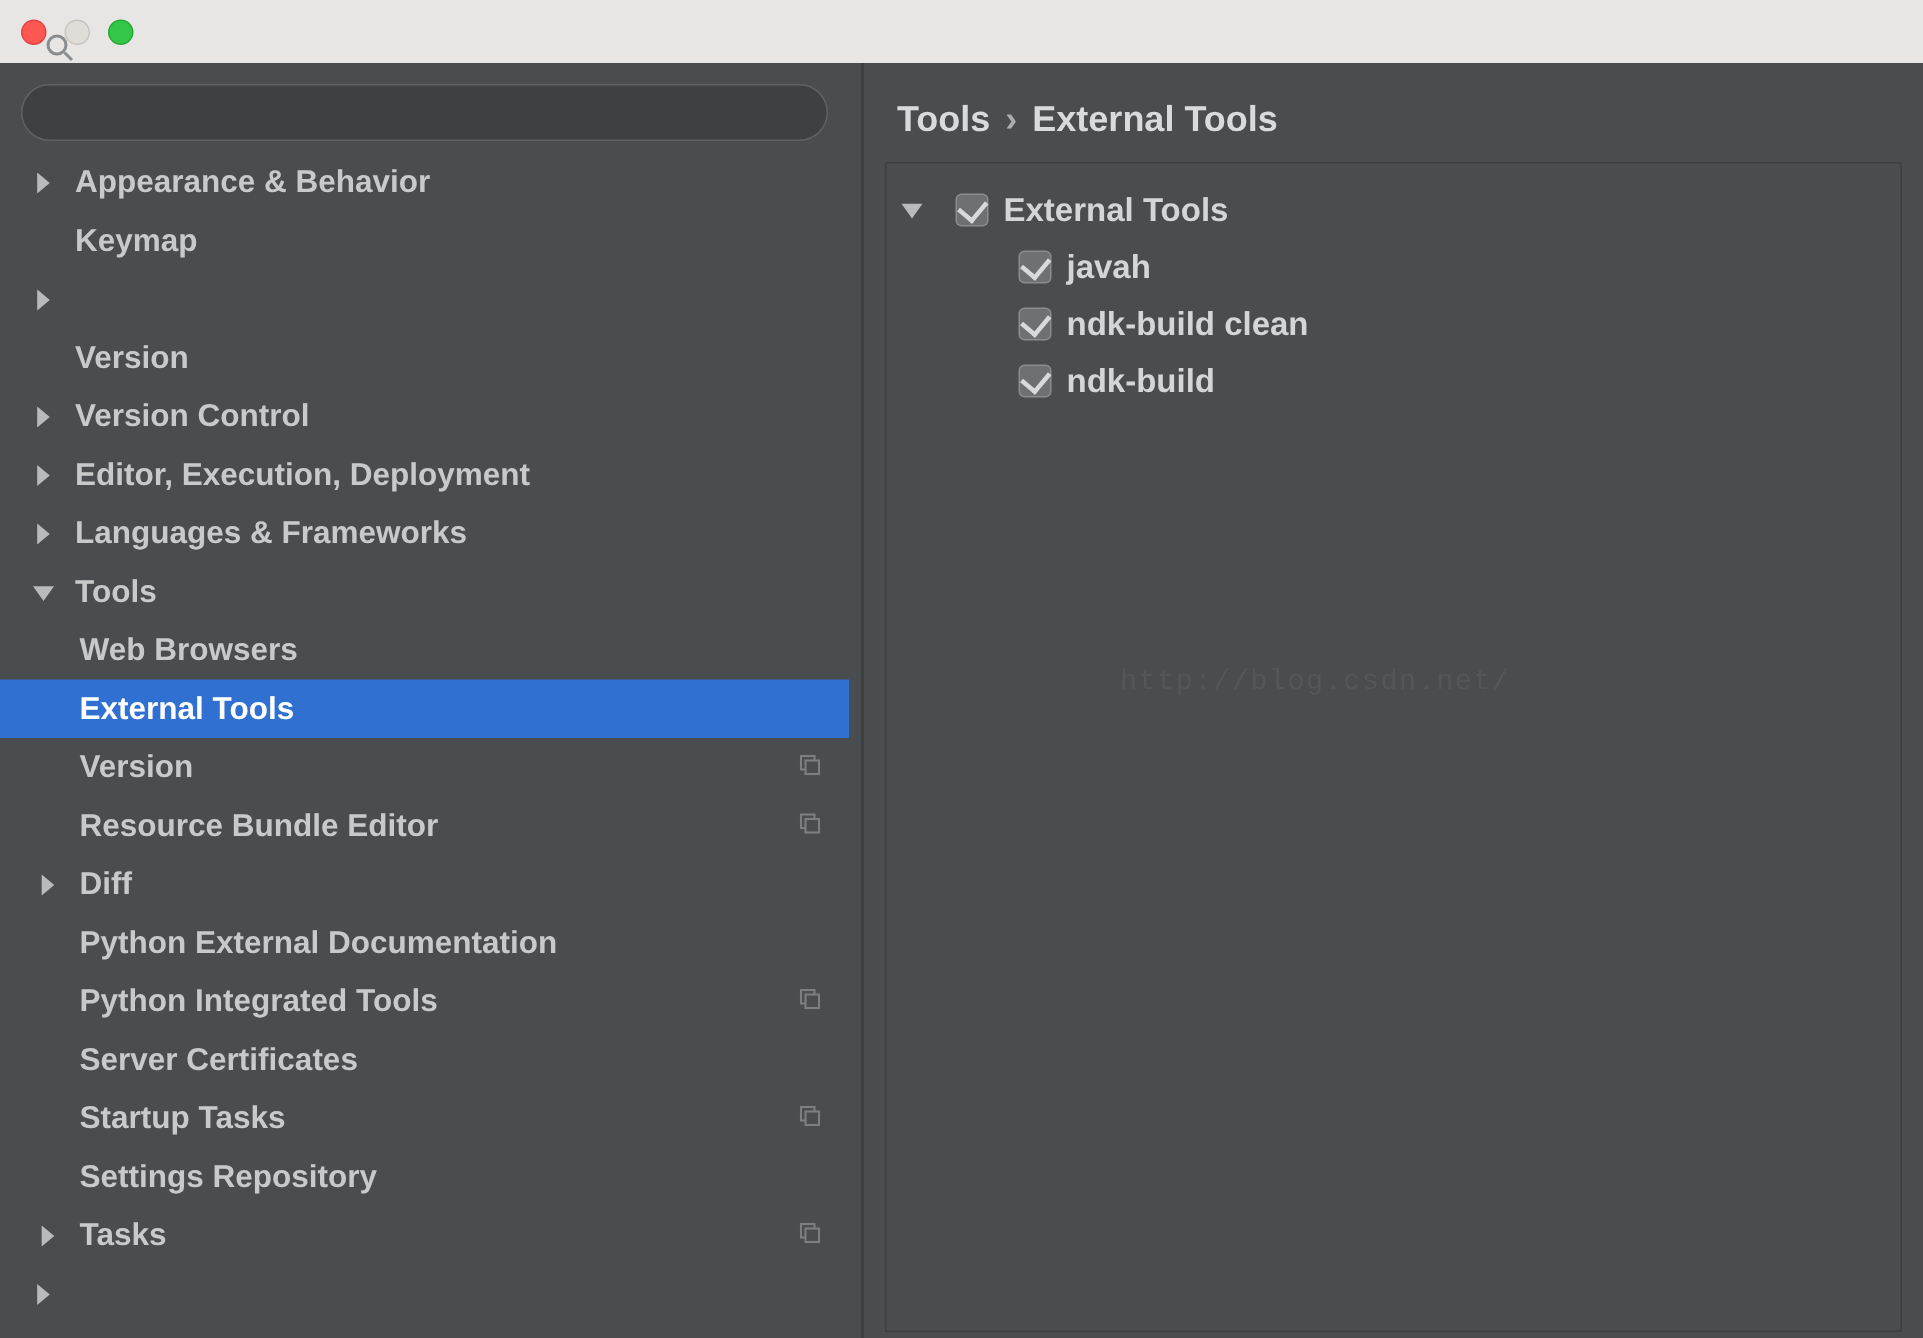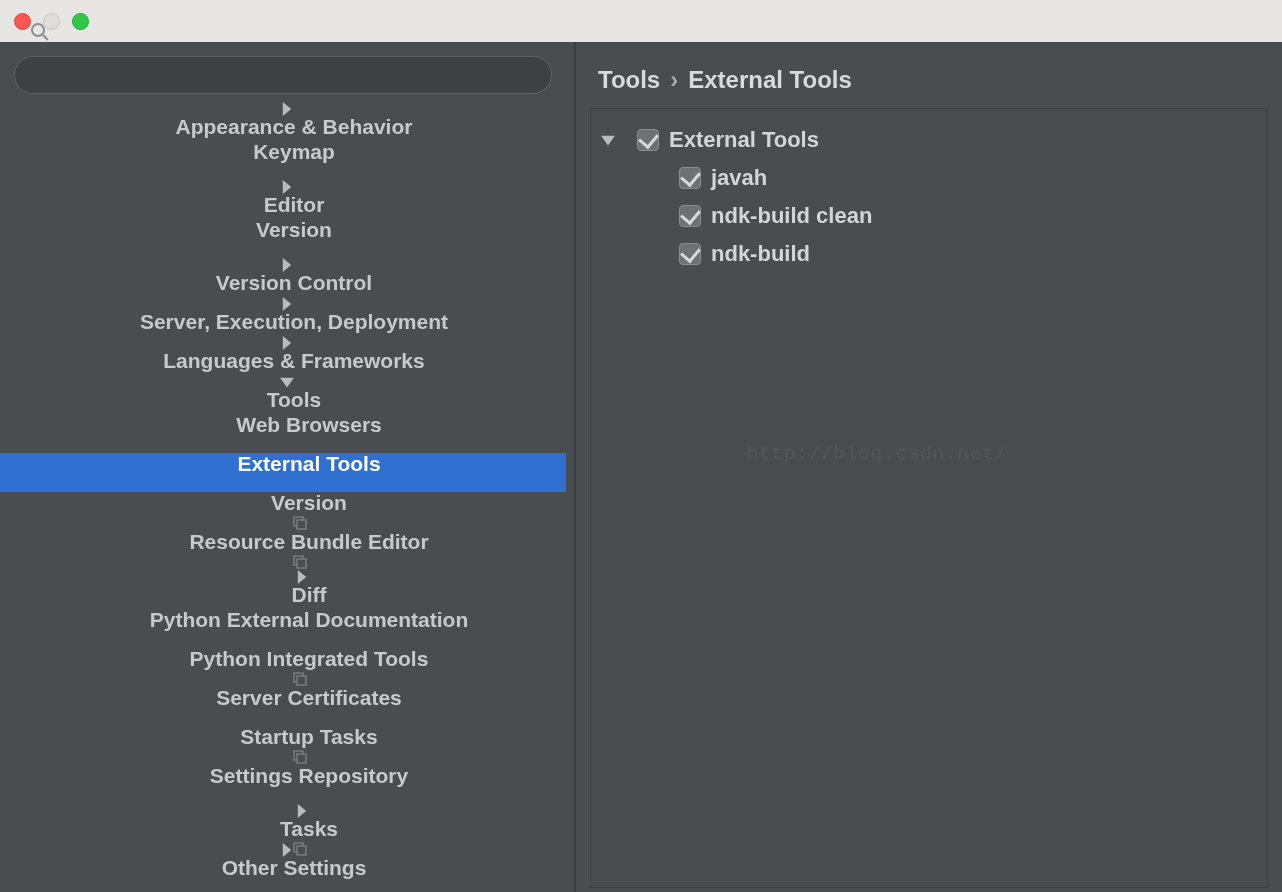--- a/index.html
+++ b/index.html
@@ -61,33 +61,32 @@
   font-size: 21px;
   font-weight: 600;
   line-height: 1;
 }
 .tree li {
   display: flex;
   align-items: center;
   height: 39px;
   padding-left: 22px;
   cursor: default;
-  flex-direction: column;
 }
 .tree li .arrow {
   width: 28px;
   display: inline-flex;
   justify-content: flex-start;
 }
 .tree li .label { flex: 1; }
 .tree li .copy-icon {
   margin-right: 18px;
   color: #7c7f81;
 }
-.tree li.indent-1 { padding-left: 52px; }
+.tree li.indent-1 { padding-left: 25px; }
 .tree li.indent-1 .arrow,
 .tree li.indent-2 .arrow { width: 28px; }
 .tree li.no-arrow .arrow { visibility: hidden; }
 .tree li.selected {
   background: #2f70d0;
   color: #ffffff;
 }
 .tree li.selected .label { color: #ffffff; }
 .arrow svg { display:block; }
 
@@ -189,41 +188,40 @@
         <li class="no-arrow ">
           <span class="arrow"></span>
           <span class="label">Keymap</span>
         </li>
         <li class="">
           <span class="arrow">
             <svg width="14" height="14" viewBox="0 0 10 10">
               <path d="M2 0 L8 5 L2 10 Z" fill="#b9babb"></path>
             </svg>
           </span>
-          <span class="label">Editor</span>
         </li>
         <li class="no-arrow ">
           <span class="arrow"></span>
           <span class="label">Version</span>
         </li>
         <li class="">
           <span class="arrow">
             <svg width="14" height="14" viewBox="0 0 10 10">
               <path d="M2 0 L8 5 L2 10 Z" fill="#b9babb"></path>
             </svg>
           </span>
           <span class="label">Version Control</span>
         </li>
         <li class="">
           <span class="arrow">
             <svg width="14" height="14" viewBox="0 0 10 10">
               <path d="M2 0 L8 5 L2 10 Z" fill="#b9babb"></path>
             </svg>
           </span>
-          <span class="label">Server, Execution, Deployment</span>
+          <span class="label">Editor, Execution, Deployment</span>
         </li>
         <li class="">
           <span class="arrow">
             <svg width="14" height="14" viewBox="0 0 10 10">
               <path d="M2 0 L8 5 L2 10 Z" fill="#b9babb"></path>
             </svg>
           </span>
           <span class="label">Languages &amp; Frameworks</span>
         </li>
         <li class="">
@@ -305,21 +303,20 @@
               <rect x="2" y="2" width="9" height="9" stroke="#7c7f81" stroke-width="1.4"></rect>
               <rect x="5" y="5" width="9" height="9" stroke="#7c7f81" stroke-width="1.4" fill="#4a4d4f"></rect>
             </svg></span>
         </li>
         <li class="">
           <span class="arrow">
             <svg width="14" height="14" viewBox="0 0 10 10">
               <path d="M2 0 L8 5 L2 10 Z" fill="#b9babb"></path>
             </svg>
           </span>
-          <span class="label">Other Settings</span>
         </li>
       </ul>
   </div>
 
   <div class="content">
     <div class="breadcrumb">
       <span>Tools</span>
       <span class="sep">›</span>
       <span>External Tools</span>
     </div>

